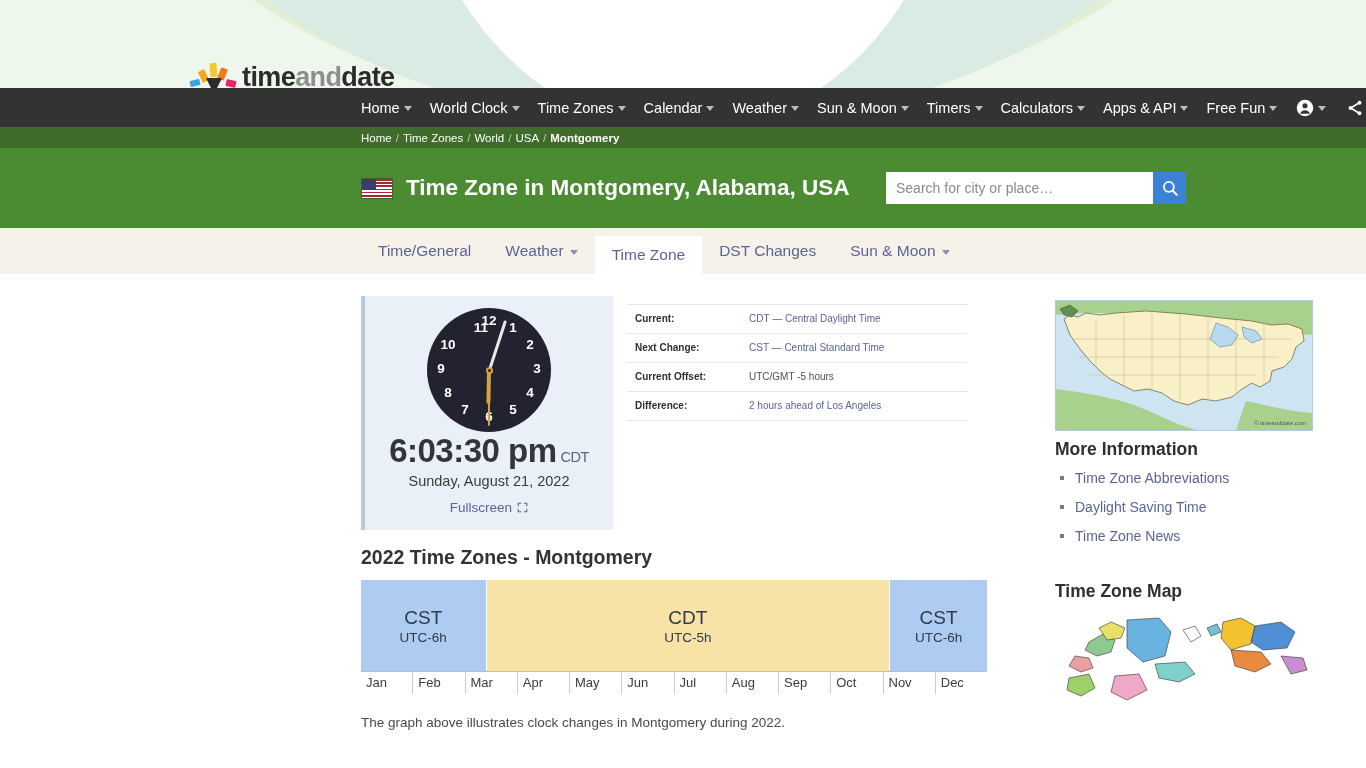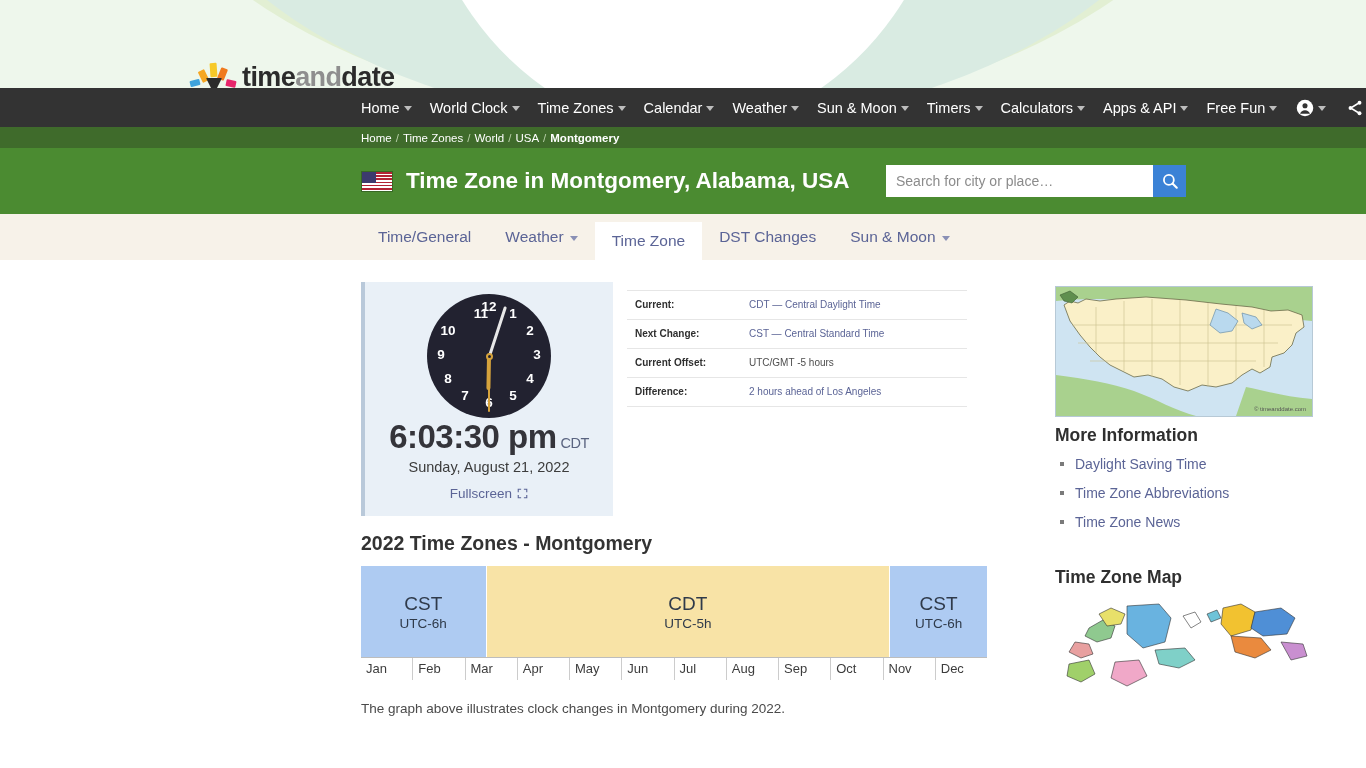--- a/index.html
+++ b/index.html
@@ -113,21 +113,21 @@
     font-size: 11.5px; color: #ffffff;
     display: flex; align-items: center; gap: 4px;
   }
   .breadcrumb a { color: #ffffff; text-decoration: none; cursor: pointer; }
   .breadcrumb .sep { color: #b9d0a9; }
   .breadcrumb .crumb-last { font-weight: bold; }
 
   
   .titlebar {
     background: #4b8b31;
-    height: 66px;
+    height: 80px;
     display: flex; align-items: center;
   }
   .titlebar-inner {
     width: 1000px; margin: 0 auto;
     padding-left: 178px;
     display: flex; align-items: center;
     justify-content: flex-start;
     position: relative;
   }
   .flag {
@@ -591,22 +591,22 @@
           </g>
           <path d="M160 22 L172 26 L182 34 L176 44 L164 46 L154 38 Z" fill="#b9d9ee" stroke="#6b8fa8" stroke-width="0.7"></path>
           <path d="M186 26 L200 30 L206 38 L196 42 L188 36 Z" fill="#b9d9ee" stroke="#6b8fa8" stroke-width="0.7"></path>
           <path d="M4 8 L14 4 L22 10 L16 16 L8 14 Z" fill="#5f8f4f" stroke="#3d5c33" stroke-width="0.6"></path>
           <text x="250" y="124" font-size="6" fill="#555" text-anchor="end" font-family="Liberation Sans, sans-serif">© timeanddate.com</text>
         </svg>
       </div>
 
       <div class="side-h3">More Information</div>
       <ul class="side-list">
+        <li>Time Zone Abbreviations</li>
         <li>Daylight Saving Time</li>
-        <li>Time Zone Abbreviations</li>
         <li>Time Zone News</li>
       </ul>
 
       <div class="side-h3 map-h">Time Zone Map</div>
       <div class="world-map">
         <svg width="256" height="120" viewBox="0 0 256 120">
           <rect x="0" y="0" width="256" height="120" fill="#ffffff"></rect>
           <path d="M34 30 L48 22 L60 28 L56 40 L42 44 L30 38 Z" fill="#8fc98f" stroke="#333" stroke-width="0.6"></path>
           <path d="M20 44 L34 46 L38 56 L26 60 L14 54 Z" fill="#e8a0a0" stroke="#333" stroke-width="0.6"></path>
           <path d="M44 16 L56 10 L70 16 L66 26 L52 28 Z" fill="#e8e06a" stroke="#333" stroke-width="0.6"></path>

